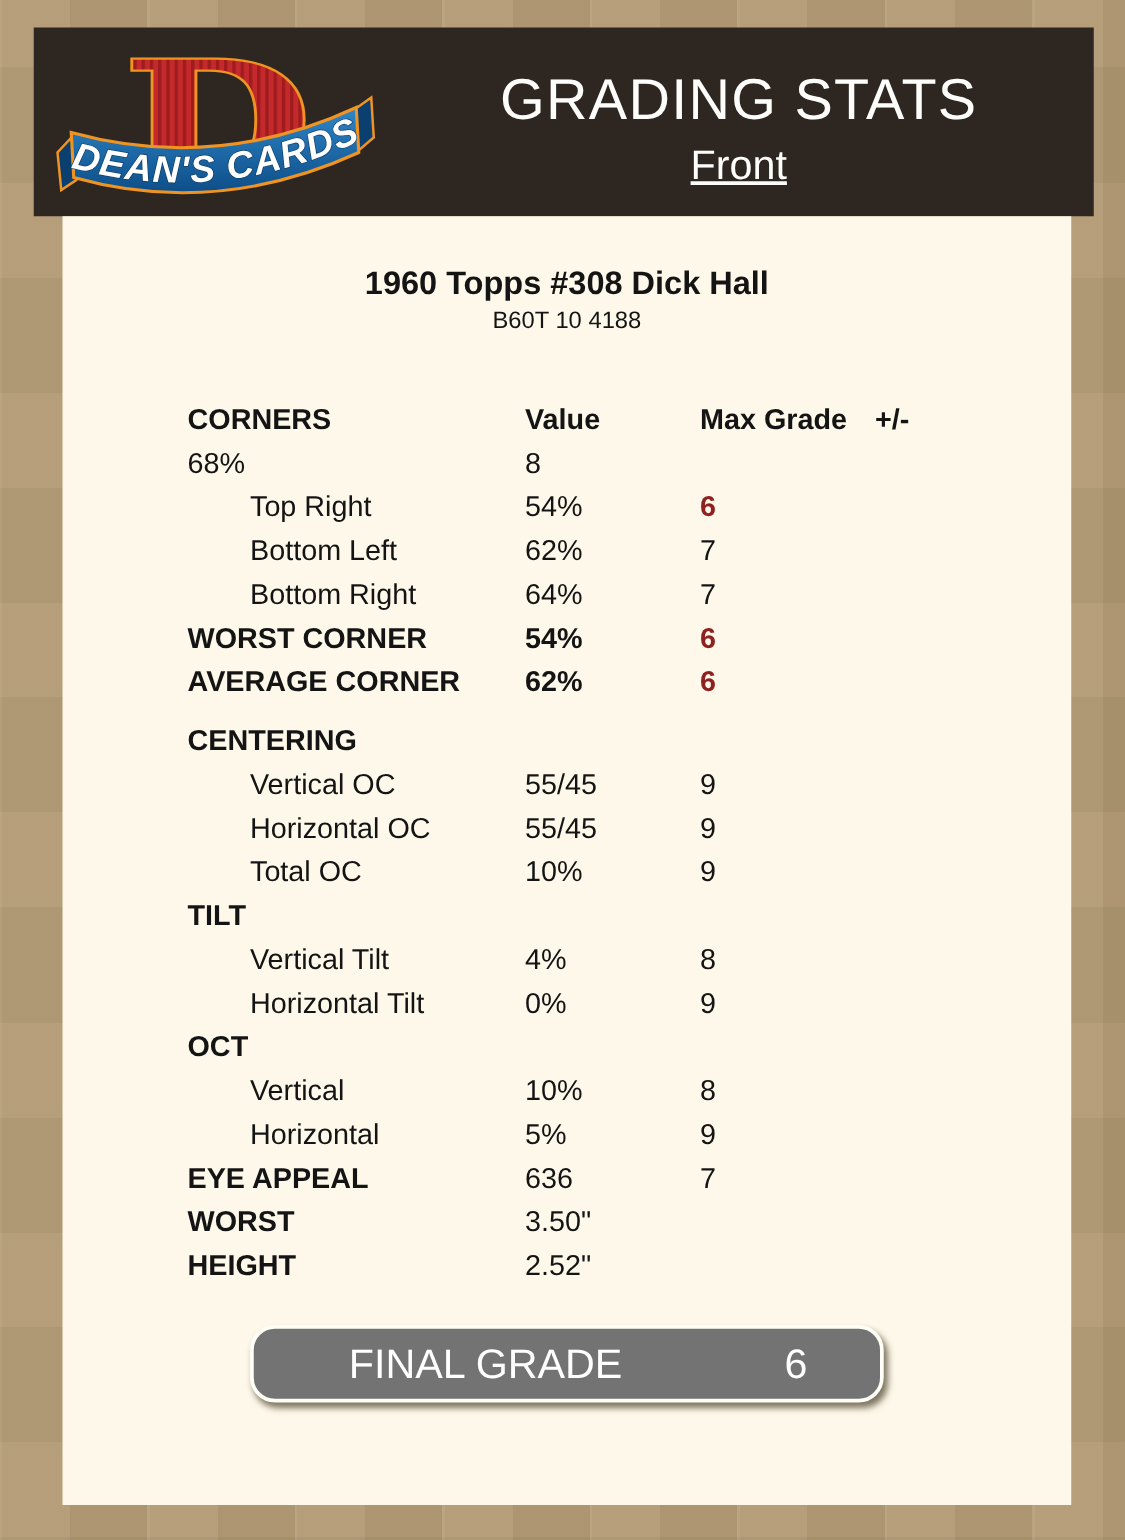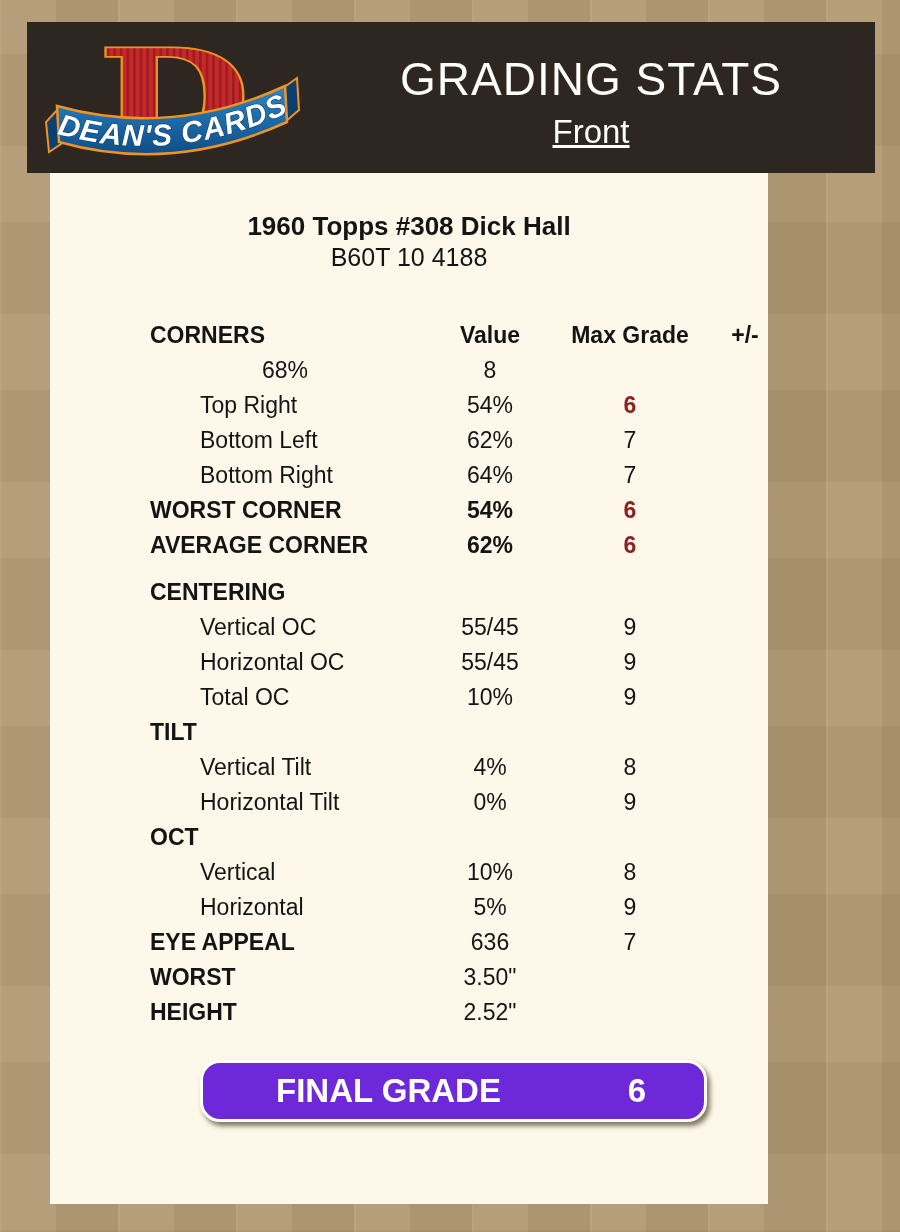--- a/index.html
+++ b/index.html
@@ -20,42 +20,42 @@
     background:#2e2721;
   }
   .logo-wrap { position:absolute; left:16px; top:6px; width:262px; height:140px; }
   .header-titles {
     position:absolute; left:280px; right:0; top:32px;
     text-align:center; color:#fdfdfb;
   }
   .header-title { font-size:46px; letter-spacing:1px; line-height:1.1; }
   .header-subtitle { font-size:33px; margin-top:8px;text-decoration:underline; }
   .content {
-    position:absolute; left:50px; top:173px; width:718px; height:1031px;
+    position:absolute; left:50px; top:173px; width:807px; height:1031px;
     background:#fdf8e9; color:#141414;
   }
   .card-title-block { padding-top:38px; text-align:center; }
   .card-title { font-size:26px; font-weight:bold; line-height:30px; }
-  .card-code  { font-size:25px; line-height:32px; }
+  .card-code  { font-size:19px; line-height:32px; }
   .stats-table { margin-left:100px; margin-top:45px; width:640px; font-size:23px; }
   .t-row { display:grid; grid-template-columns:270px 140px 140px 90px; height:35px; align-items:center; }
   .t-row .c-label { text-align:left; white-space:nowrap; }
-  .t-row .c-value, .t-row .c-grade, .t-row .c-pm { text-align:center; }
+  .t-row .c-value, .t-row .c-grade, .t-row .c-pm { text-align:left; }
   .t-row.head { font-weight:bold; }
   .t-row.indent .c-label { padding-left:50px; }
   .t-row.bold .c-label { font-weight:bold; }
   .t-row.bold-value .c-value { font-weight:bold; }
   .t-row.section { font-weight:bold; }
   .t-row.gap { margin-top:12px; }
   .t-row.red-grade .c-grade { color:#8e2120; font-weight:bold; }
   .final-grade-btn {
     position:relative; margin:30px 0 0 150px; width:507px; height:62px;
-    background:#6d28d9; border:3px solid #fffef6; border-radius:20px;
+    background:#737373; border:3px solid #fffef6; border-radius:20px;
     box-shadow:3px 4px 5px rgba(105,95,75,0.85);
-    color:#ffffff; font-weight:bold; font-size:33px;
+    color:#ffffff; font-weight:normal; font-size:33px;
   }
   .fg-label { position:absolute; left:0; right:130px; top:0; bottom:0;
     display:flex; align-items:center; justify-content:center; }
   .fg-value { position:absolute; right:58px; top:0; bottom:0;
     display:flex; align-items:center; }
 </style>
 </head>
 <body>
 
 <div class="header-bar">

